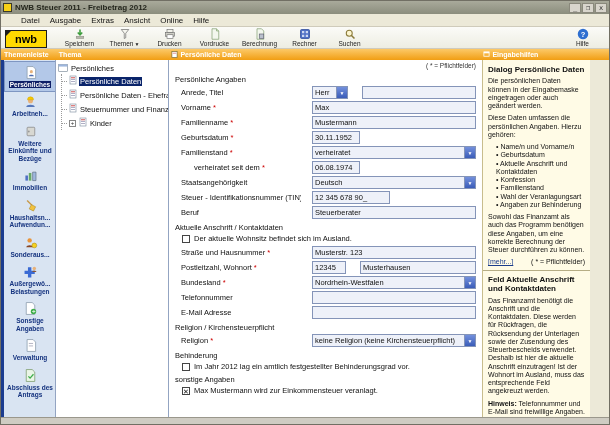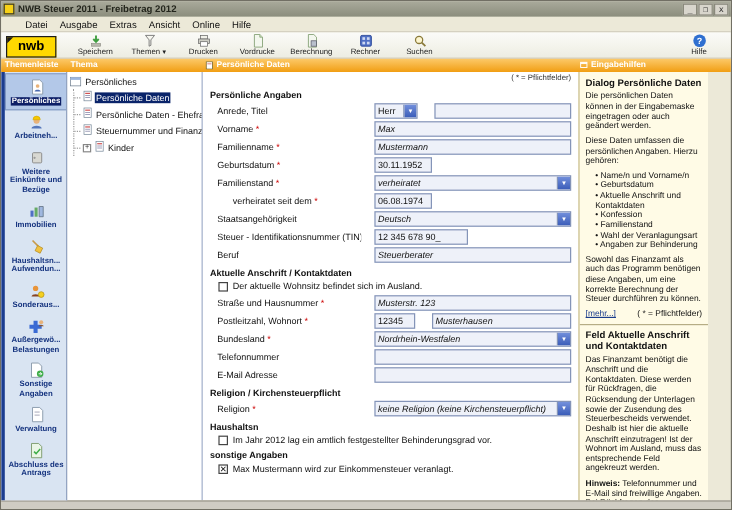--- a/index.html
+++ b/index.html
@@ -50,28 +50,28 @@
   .tree-kids { margin-left:4px; border-left:1px dotted #9a9a9a; }
   .tree-item { display:flex; align-items:center; gap:2px; padding:1px 0; white-space:nowrap; }
   .tree-item .stub { width:5px; border-top:1px dotted #9a9a9a; flex:none; }
   .tree-item svg { flex:none; width:8px; height:10px; }
   .t-lbl { padding:0 1px; }
   .tree-item.selected .t-lbl { background:#0a246a; color:#fff; }
   .expander { width:7px; height:7px; border:1px solid #888; background:#fff; font-size:6px; line-height:5px; text-align:center; color:#333; flex:none; margin-right:1px; }
 
   .formpanel { width:313px; background:#fff; padding:2px 6px 0 6px; overflow:hidden; flex:none; }
   .pflicht { text-align:right; font-size:6.5px; color:#333; height:9px; }
-  .fsec-title { font-weight:bold; font-size:7.5px; margin:4px 0 2px 0; }
+  .fsec-title { font-weight:normal; font-size:7.5px; margin:4px 0 2px 0; }
   .frow { display:flex; align-items:center; margin:0 0 2px 6px; height:13px; }
   .flabel { width:120px; flex:none; font-size:7.5px; color:#111; white-space:nowrap; overflow:hidden; }
   .flabel.indent { padding-left:13px; }
   .req { color:#c00; }
   .ffields { flex:1; display:flex; gap:3px; min-width:0; }
   .fld { height:13px; border:1px solid #8494b8; background:#eef1f9; display:flex; align-items:center; padding:0 0 0 2px; font-size:7.5px; overflow:hidden; white-space:nowrap;margin-left:11px; }
-  .fld.grow { flex:1;font-style:italic; }
+  .fld.grow { flex:1; }
   .dd { width:11px; height:11px; margin-left:auto; background:linear-gradient(#7390dc,#3a5cb8); color:#fff; display:flex; align-items:center; justify-content:center; font-size:5px; flex:none; border-left:1px solid #8494b8; }
   .chkrow { display:flex; gap:4px; align-items:center; margin:1px 0 3px 7px; font-size:7.5px; }
   .chk { width:8px; height:8px; border:1px solid #444; background:#fff; font-size:7px; line-height:7px; text-align:center; color:#111; flex:none; }
 
   .helppanel { width:108px; background:#fffbe6; border-left:1px solid #c8bd8d; padding:3px 5px; font-size:7px; line-height:1.18; overflow:hidden; flex:none; }
   .h-head { font-weight:bold; font-size:8px; margin:2px 0 3px 0; }
   .h-para { margin-bottom:4px; }
   .h-bullets { margin:0 0 4px 8px; }
   .h-bullets li { list-style:none; }
   .h-bullets li:before { content:"• "; }
@@ -498,21 +498,21 @@
           <div class="fsec-title">Religion / Kirchensteuerpflicht</div>
           <div class="frow">
             <div class="flabel">Religion<span class="req"> *</span></div>
             <div class="ffields">
               <div class="fld grow">
                 <span>keine Religion (keine Kirchensteuerpflicht)</span>
                 <span class="dd">▼</span>
               </div>
             </div>
           </div>
-          <div class="fsec-title">Haushaltsn</div>
+          <div class="fsec-title">Behinderung</div>
           <div class="chkrow">
             <span class="chk"></span>
             <span>Im Jahr 2012 lag ein amtlich festgestellter Behinderungsgrad vor.</span>
           </div>
           <div class="fsec-title">sonstige Angaben</div>
           <div class="chkrow">
             <span class="chk">✕</span>
             <span>Max Mustermann wird zur Einkommensteuer veranlagt.</span>
           </div>
         </div>

